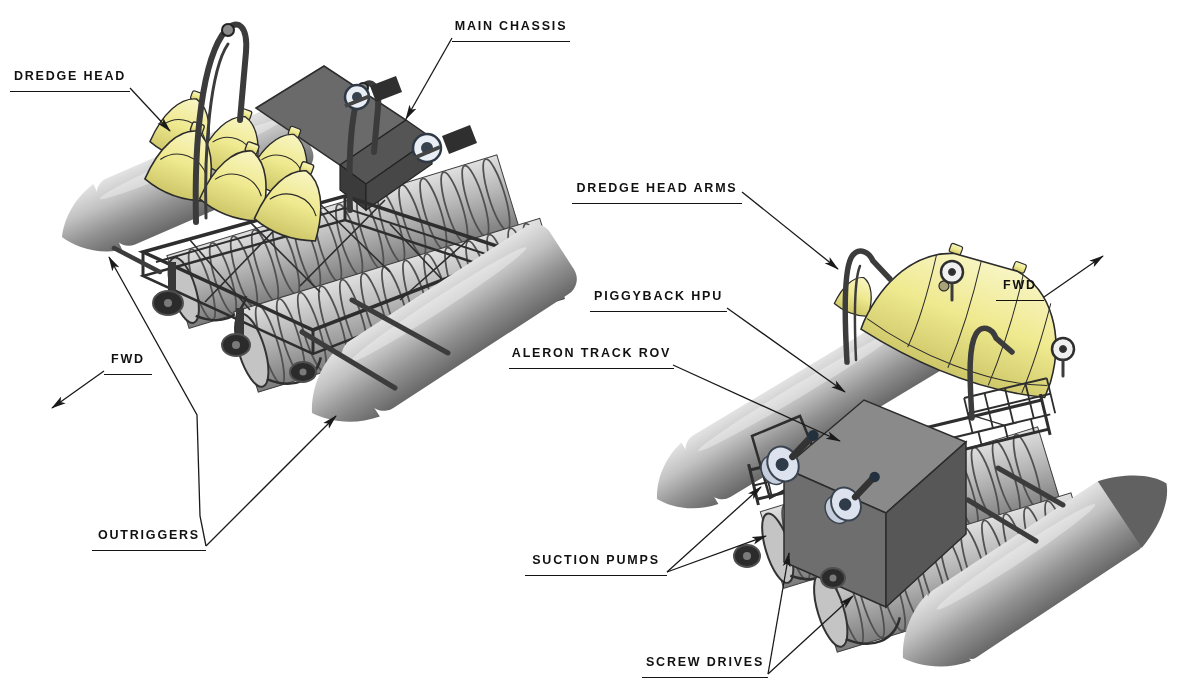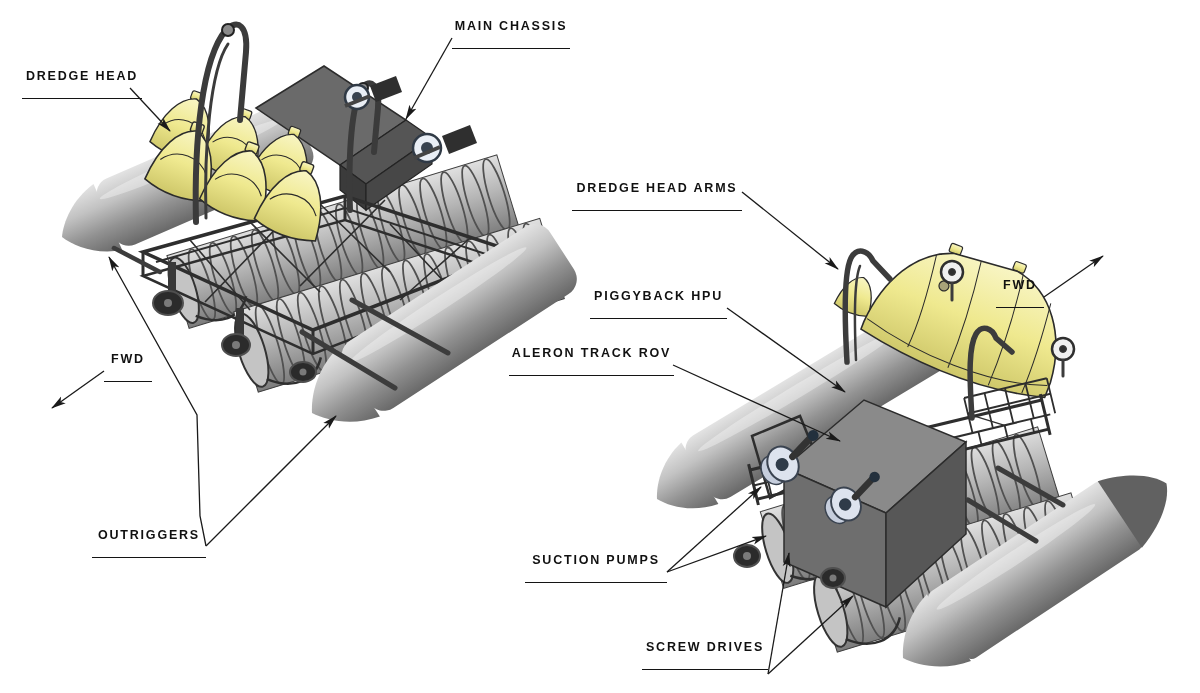--- a/index.html
+++ b/index.html
@@ -1,21 +1,21 @@
 <!DOCTYPE html>
 <html><head>
 <meta charset="utf-8">
 <style>
   html,body{margin:0;padding:0;background:#ffffff;}
   #stage{position:relative;width:1200px;height:693px;background:#ffffff;overflow:hidden;
          font-family:"Liberation Sans",sans-serif;}
   #art{position:absolute;left:0;top:0;}
   .label{position:absolute;color:#111;font-weight:700;font-size:12.5px;line-height:15px;
          letter-spacing:1.8px;text-align:center;white-space:nowrap;
-         border-bottom:1.6px solid #141414;padding-bottom:14px;}
+         border-bottom:1.6px solid #141414;padding-bottom:7px;}
 </style>
 </head>
 <body>
 
 <div id="stage">
 
 <svg id="art" width="1200" height="693" viewBox="0 0 1200 693">
   <defs>
     <linearGradient id="pg" x1="0" y1="0" x2="0" y2="1">
       <stop offset="0" stop-color="#e3e3e3"></stop>
@@ -329,23 +329,23 @@
     <path d="M727,308 L845,392" marker-end="url(#arrow)"></path>
     <path d="M673,365 L840,441" marker-end="url(#arrow)"></path>
     <path d="M1044,297 L1103,256" marker-end="url(#arrow)"></path>
     <path d="M667,572 L761,487" marker-end="url(#arrow)"></path>
     <path d="M667,572 L766,536" marker-end="url(#arrow)"></path>
     <path d="M768,674 L789,553" marker-end="url(#arrow)"></path>
     <path d="M768,674 L853,596" marker-end="url(#arrow)"></path>
   </g>
 </svg>
 
-  <div class="label" style="left:22px;  top:69px;  width:120px;">DREDGE HEAD</div>
+  <div class="label" style="left:10px;  top:69px;  width:120px;">DREDGE HEAD</div>
   <div class="label" style="left:452px; top:19px;  width:118px;">MAIN CHASSIS</div>
   <div class="label" style="left:104px; top:352px; width:48px;">FWD</div>
   <div class="label" style="left:92px;  top:528px; width:114px;">OUTRIGGERS</div>
   <div class="label" style="left:572px; top:173px; width:170px;margin-top:8px;">DREDGE HEAD ARMS</div>
   <div class="label" style="left:590px; top:289px; width:137px;text-align:center;">PIGGYBACK HPU</div>
   <div class="label" style="left:509px; top:346px; width:165px;">ALERON TRACK ROV</div>
   <div class="label" style="left:996px; top:278px; width:48px;">FWD</div>
   <div class="label" style="left:525px; top:553px; width:142px;">SUCTION PUMPS</div>
-  <div class="label" style="left:642px; top:640px; width:126px;">SCREW DRIVES</div>
+  <div class="label" style="left:642px; top:655px; width:126px;">SCREW DRIVES</div>
 </div>
 
 </body></html>

